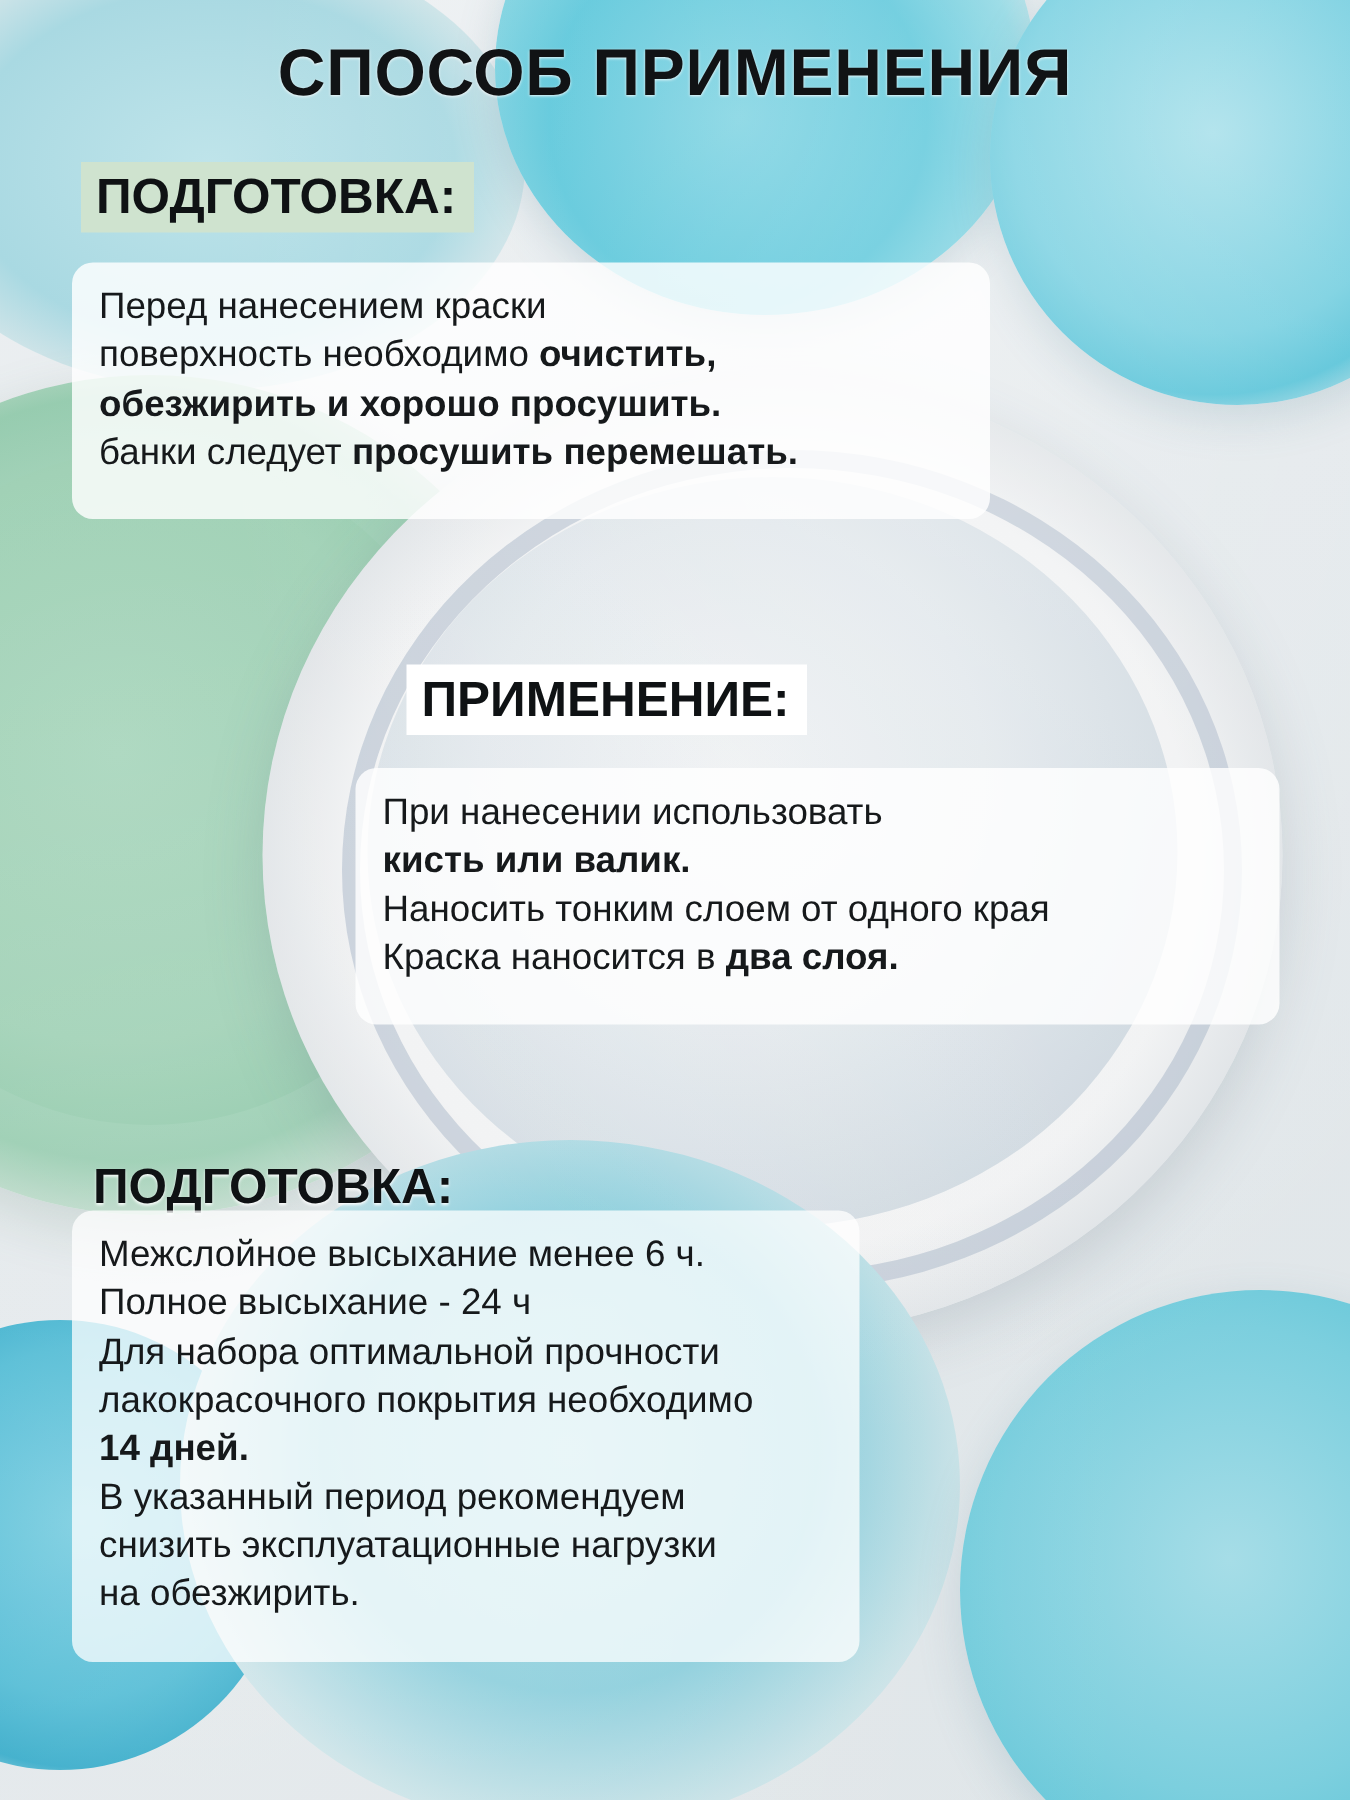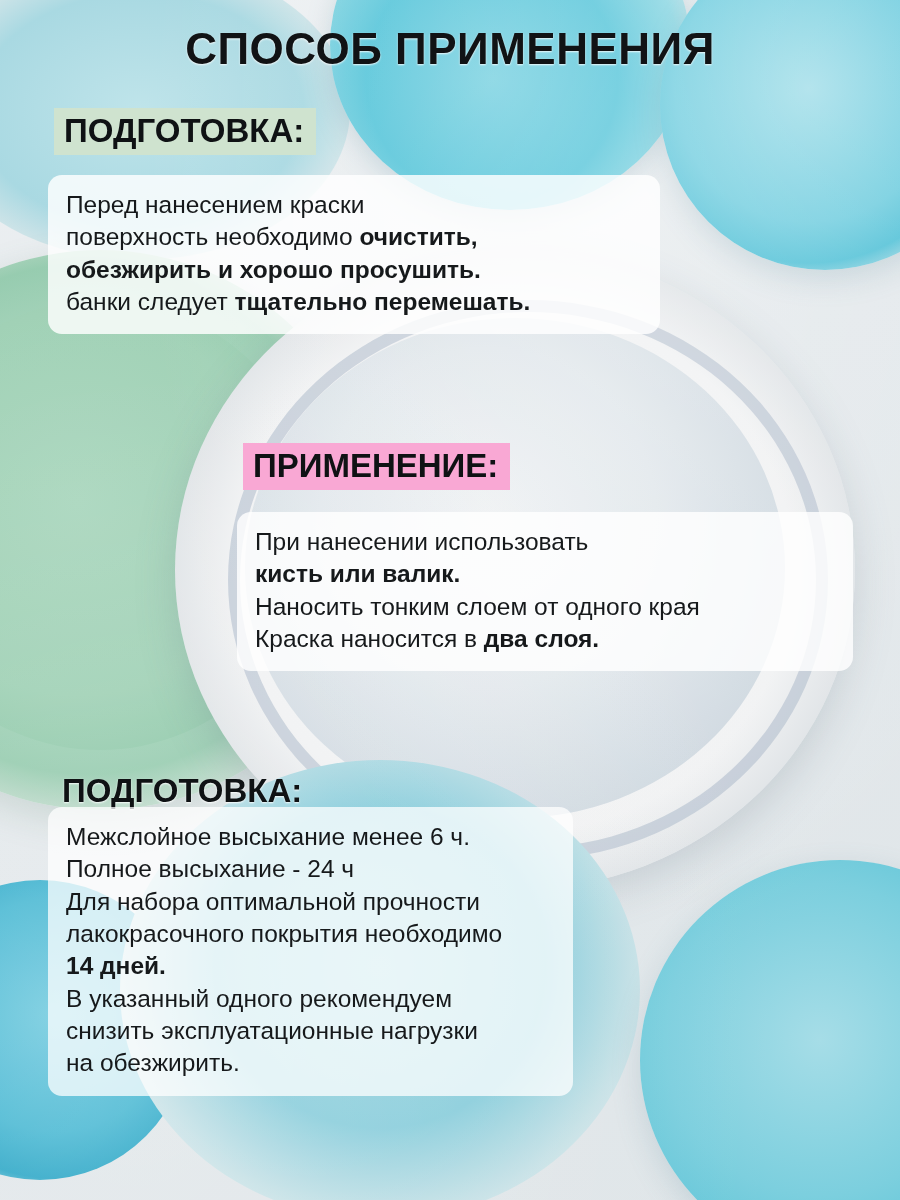--- a/index.html
+++ b/index.html
@@ -136,28 +136,28 @@
   .sec-head {
     position: absolute;
     display: inline-block;
     font-size: 33px;
     font-weight: bold;
     color: #0f1214;
     padding: 4px 12px 5px 10px;
     white-space: nowrap;
   }
   .sec-head.green { background: #cfe3cf; }
-  .sec-head.blue  { background: #f9a8d4; }
+  .sec-head.blue  { background: #ffffff; margin-left: 28px; }
   .sec-head.plain { background: transparent; text-shadow: 0 1px 2px rgba(255,255,255,0.9); }
 
   .card {
     position: absolute;
     background: rgba(255,255,255,0.82);
     border-radius: 14px;
-    padding: 14px 20px 16px 18px;
+    padding: 14px 20px 28px 18px;
     box-sizing: border-box;
   }
   .card.soft { background: rgba(255,255,255,0.74); }
   .card p {
     margin: 0;
     font-size: 24.5px;
     line-height: 1.32;
     color: #16191b;
   }
   .card p b { font-weight: bold; }
@@ -202,21 +202,21 @@
       <p>
         <span>Перед нанесением краски</span>
       </p>
       <p>
         <span>поверхность  необходимо  </span><b>очистить,</b>
       </p>
       <p>
         <b>обезжирить  и  хорошо  просушить.</b>
       </p>
       <p>
-        <span>банки следует </span><b>тщательно перемешать.</b>
+        <span>банки следует </span><b>просушить перемешать.</b>
       </p>
     </div>
 
     <div class="sec-head blue" id="head-apply">ПРИМЕНЕНИЕ:</div>
 
     <div class="card" id="card-apply">
       <p>
         <span>При нанесении использовать</span>
       </p>
       <p>
@@ -242,21 +242,21 @@
       <p>
         <span>Для набора оптимальной прочности</span>
       </p>
       <p>
         <span>лакокрасочного покрытия необходимо</span>
       </p>
       <p>
         <b>14 дней.</b>
       </p>
       <p>
-        <span>В указанный одного рекомендуем</span>
+        <span>В указанный период рекомендуем</span>
       </p>
       <p>
         <span>снизить эксплуатационные нагрузки</span>
       </p>
       <p>
         <span>на обезжирить.</span>
       </p>
     </div>
 
   </div>

